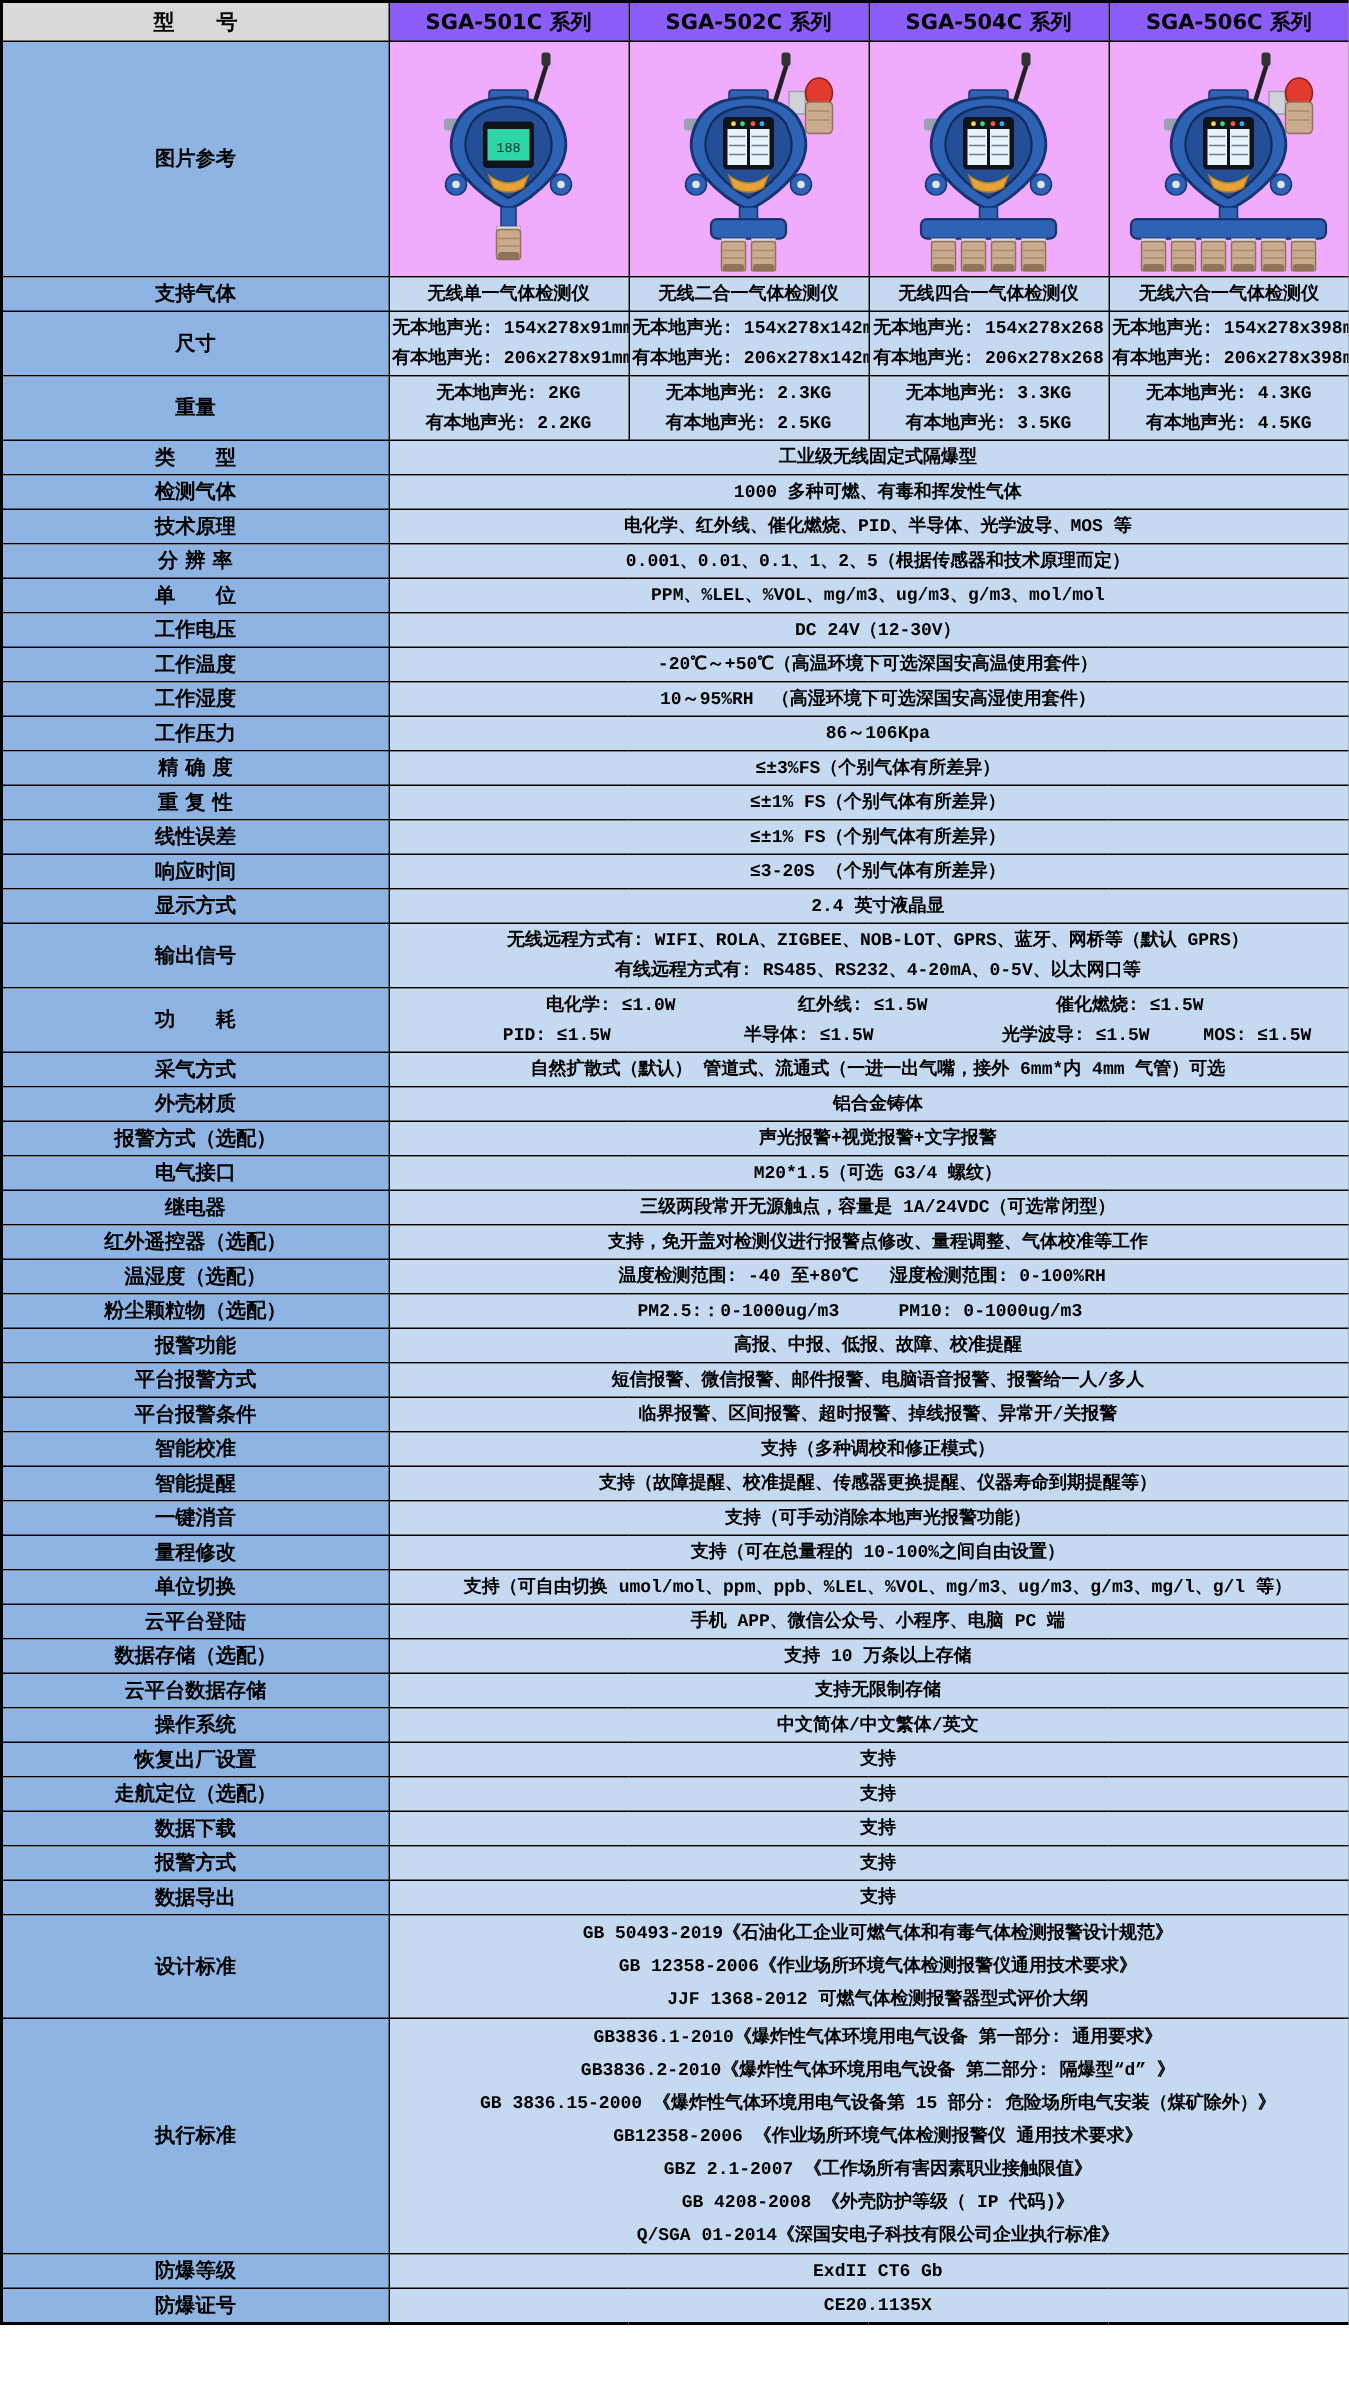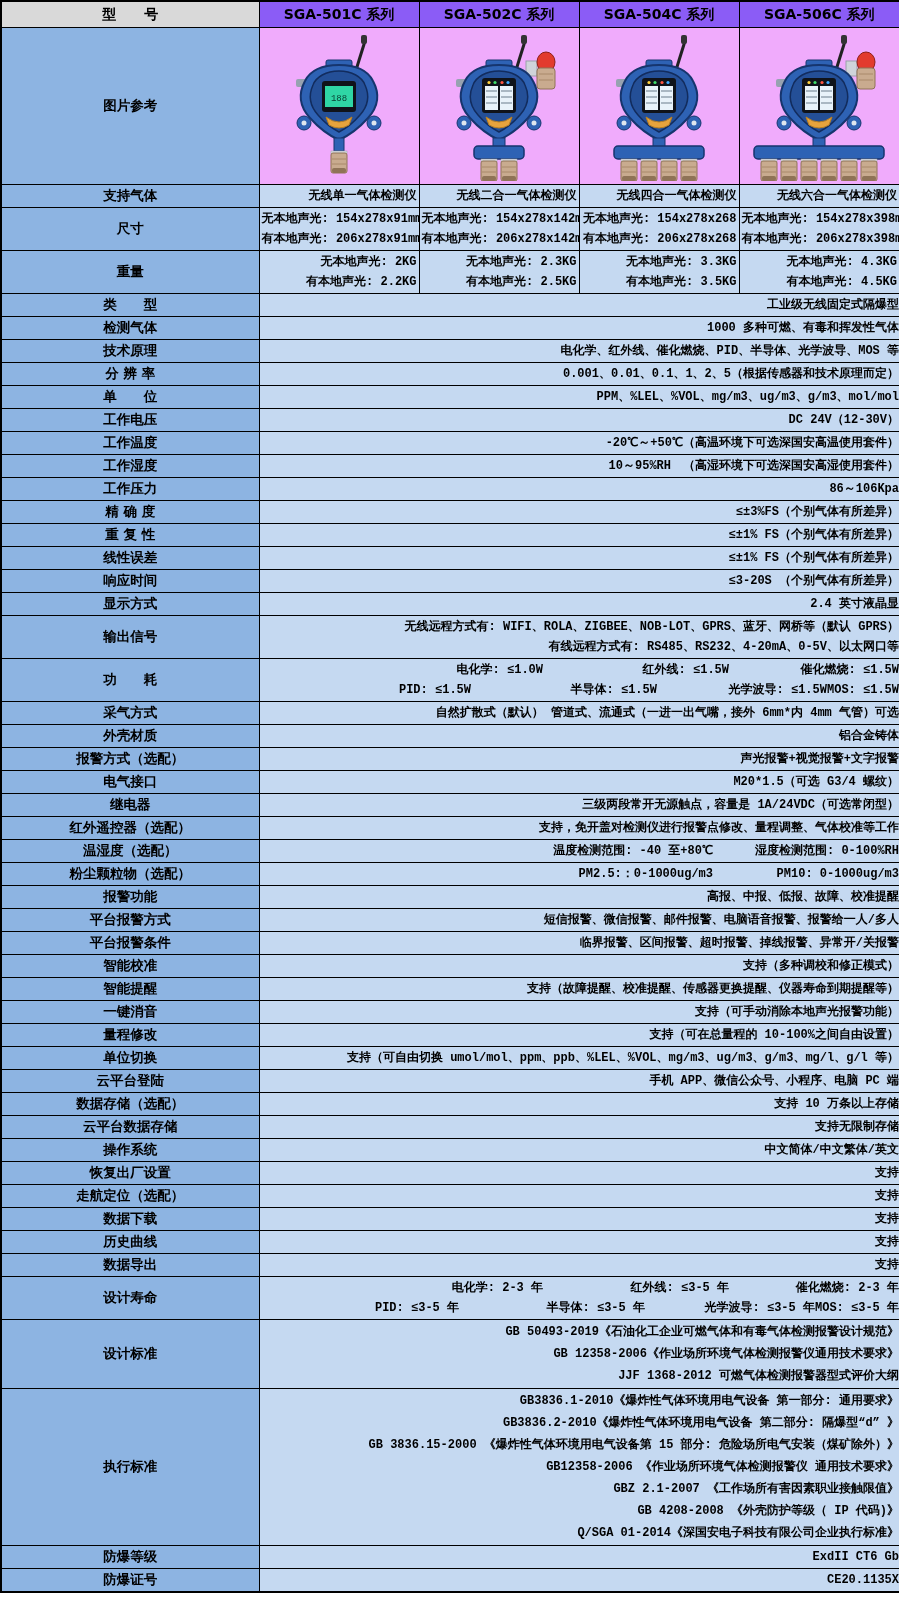--- a/index.html
+++ b/index.html
@@ -10,21 +10,21 @@
   body{width:899px;font-family:"DejaVu Sans","Liberation Sans",sans-serif;color:#000;}
   table{border-collapse:collapse;width:899px;table-layout:fixed;border:2px solid var(--border);}
   th,td{border:1px solid var(--border);padding:0;vertical-align:middle;overflow:hidden;}
   .label-cell{
     background:var(--label-bg);font-weight:bold;font-size:13.5px;text-align:center;
     font-family:"DejaVu Sans","Liberation Sans",sans-serif;padding:1px 2px;
   }
   .value-cell{
     background:var(--value-bg);
     font-family:"Liberation Mono","DejaVu Sans Mono",monospace;
-    font-weight:600;font-size:12px;text-align:right;padding:1px 0 1px 12px;
+    font-weight:600;font-size:12px;text-align:center;padding:1px 0 1px 12px;
   }
   .center-cell{padding:1px 2px;}
   .vline{line-height:20px;white-space:nowrap;}
   .tall .vline{line-height:22px;}
   .seg{display:inline-block;vertical-align:top;white-space:pre;}
   .s0{min-width:150px;} .s1{min-width:186px;} .s2{min-width:170px;}
   .model-cell{background:#8b5cf6;font-weight:bold;font-size:14px;text-align:center;height:25px;}
   .header-label{background:var(--header-bg);font-weight:bold;font-size:14px;text-align:center;}
   .image-cell{background:#f0abfc;text-align:center;vertical-align:middle;height:156px;padding:0;}
   .image-cell svg{display:block;margin:0 auto;}
@@ -529,36 +529,29 @@
           <div class="vline">支持</div>
         </td>
       </tr>
       <tr>
         <th class="label-cell">数据下载</th>
         <td class="value-cell" colspan="4">
           <div class="vline">支持</div>
         </td>
       </tr>
       <tr>
-        <th class="label-cell">历史曲线</th>
+        <th class="label-cell">报警方式</th>
         <td class="value-cell" colspan="4">
           <div class="vline">支持</div>
         </td>
       </tr>
       <tr>
         <th class="label-cell">数据导出</th>
         <td class="value-cell" colspan="4">
           <div class="vline">支持</div>
-        </td>
-      </tr>
-      <tr>
-        <th class="label-cell">设计寿命</th>
-        <td class="value-cell" colspan="4">
-          <div class="vline"><span class="seg s0">电化学: 2-3 年</span><span class="seg s1">红外线: ≤3-5 年</span><span class="seg s2">催化燃烧: 2-3 年</span></div>
-          <div class="vline"><span class="seg s0">PID: ≤3-5 年</span><span class="seg s1">半导体: ≤3-5 年</span><span class="seg s2">光学波导: ≤3-5 年</span><span class="seg s3">MOS: ≤3-5 年</span></div>
         </td>
       </tr>
       <tr>
         <th class="label-cell">设计标准</th>
         <td class="value-cell tall" colspan="4">
           <div class="vline">GB 50493-2019《石油化工企业可燃气体和有毒气体检测报警设计规范》</div>
           <div class="vline">GB 12358-2006《作业场所环境气体检测报警仪通用技术要求》</div>
           <div class="vline">JJF 1368-2012 可燃气体检测报警器型式评价大纲</div>
         </td>
       </tr>

